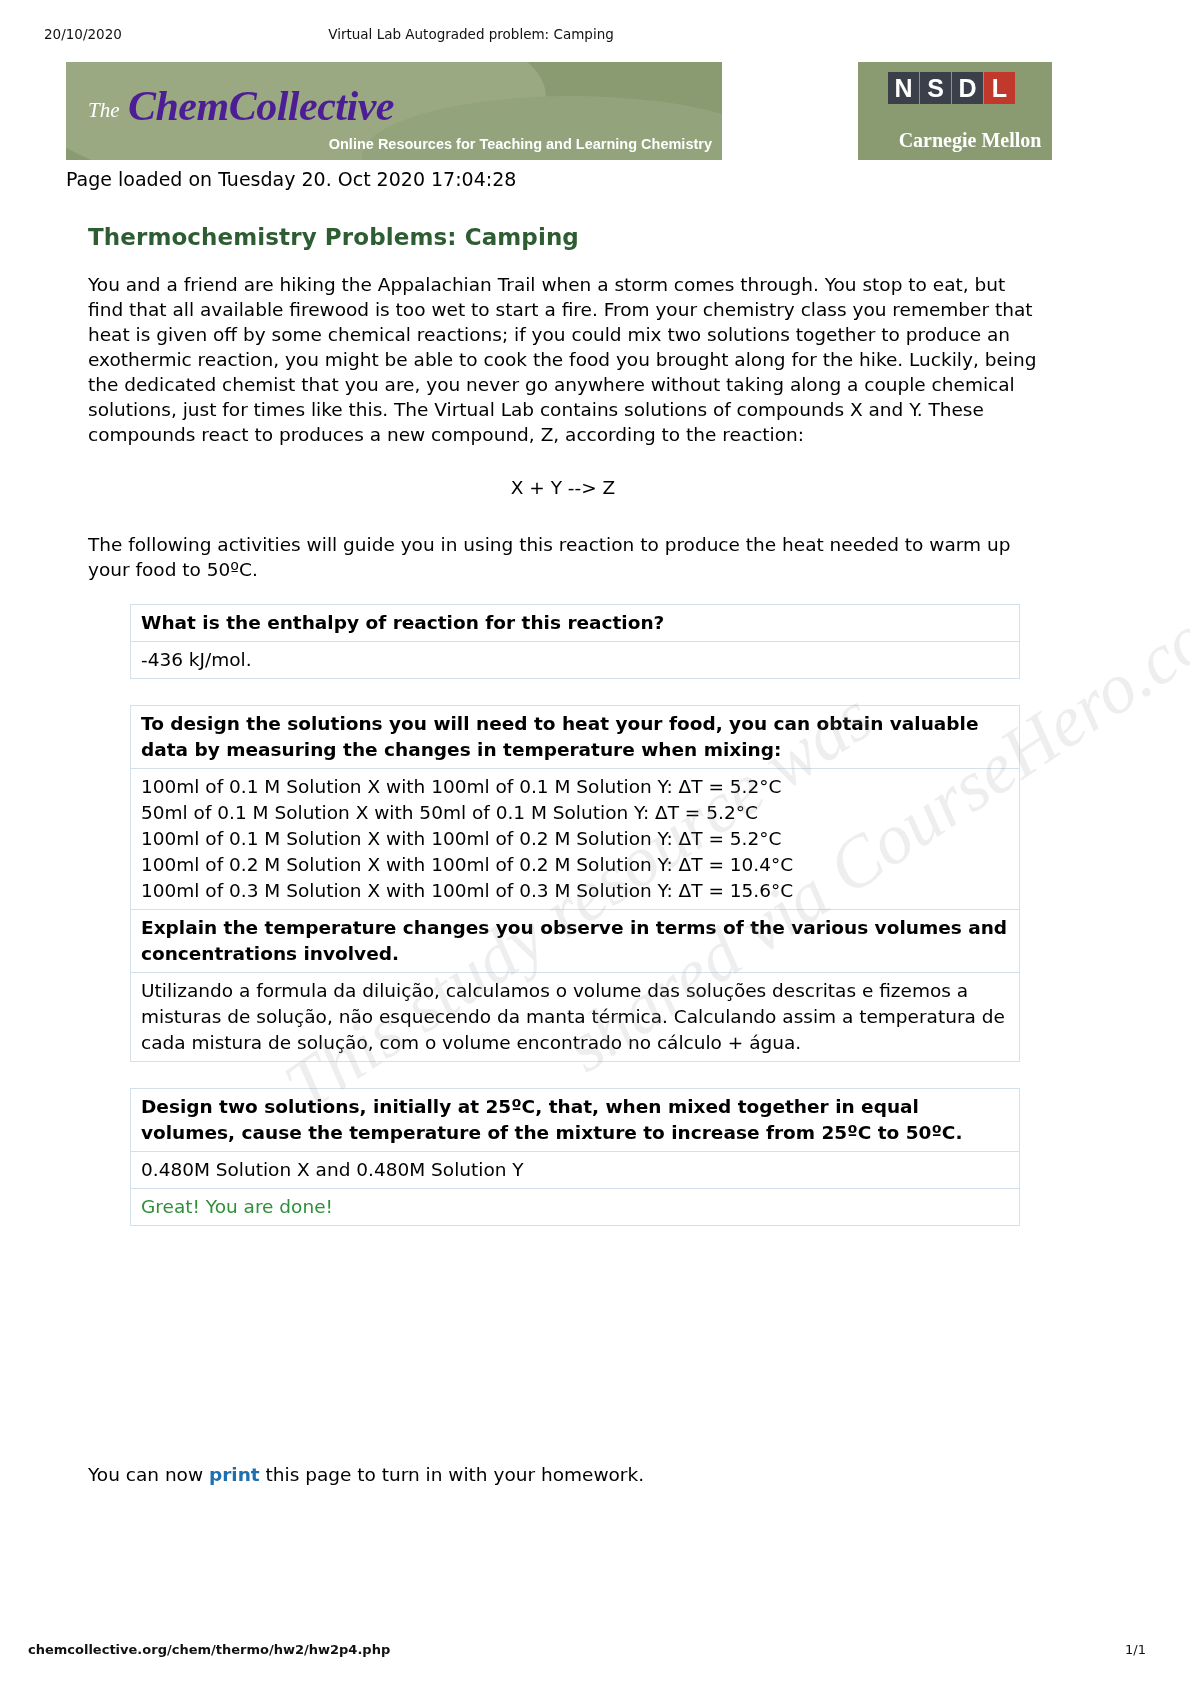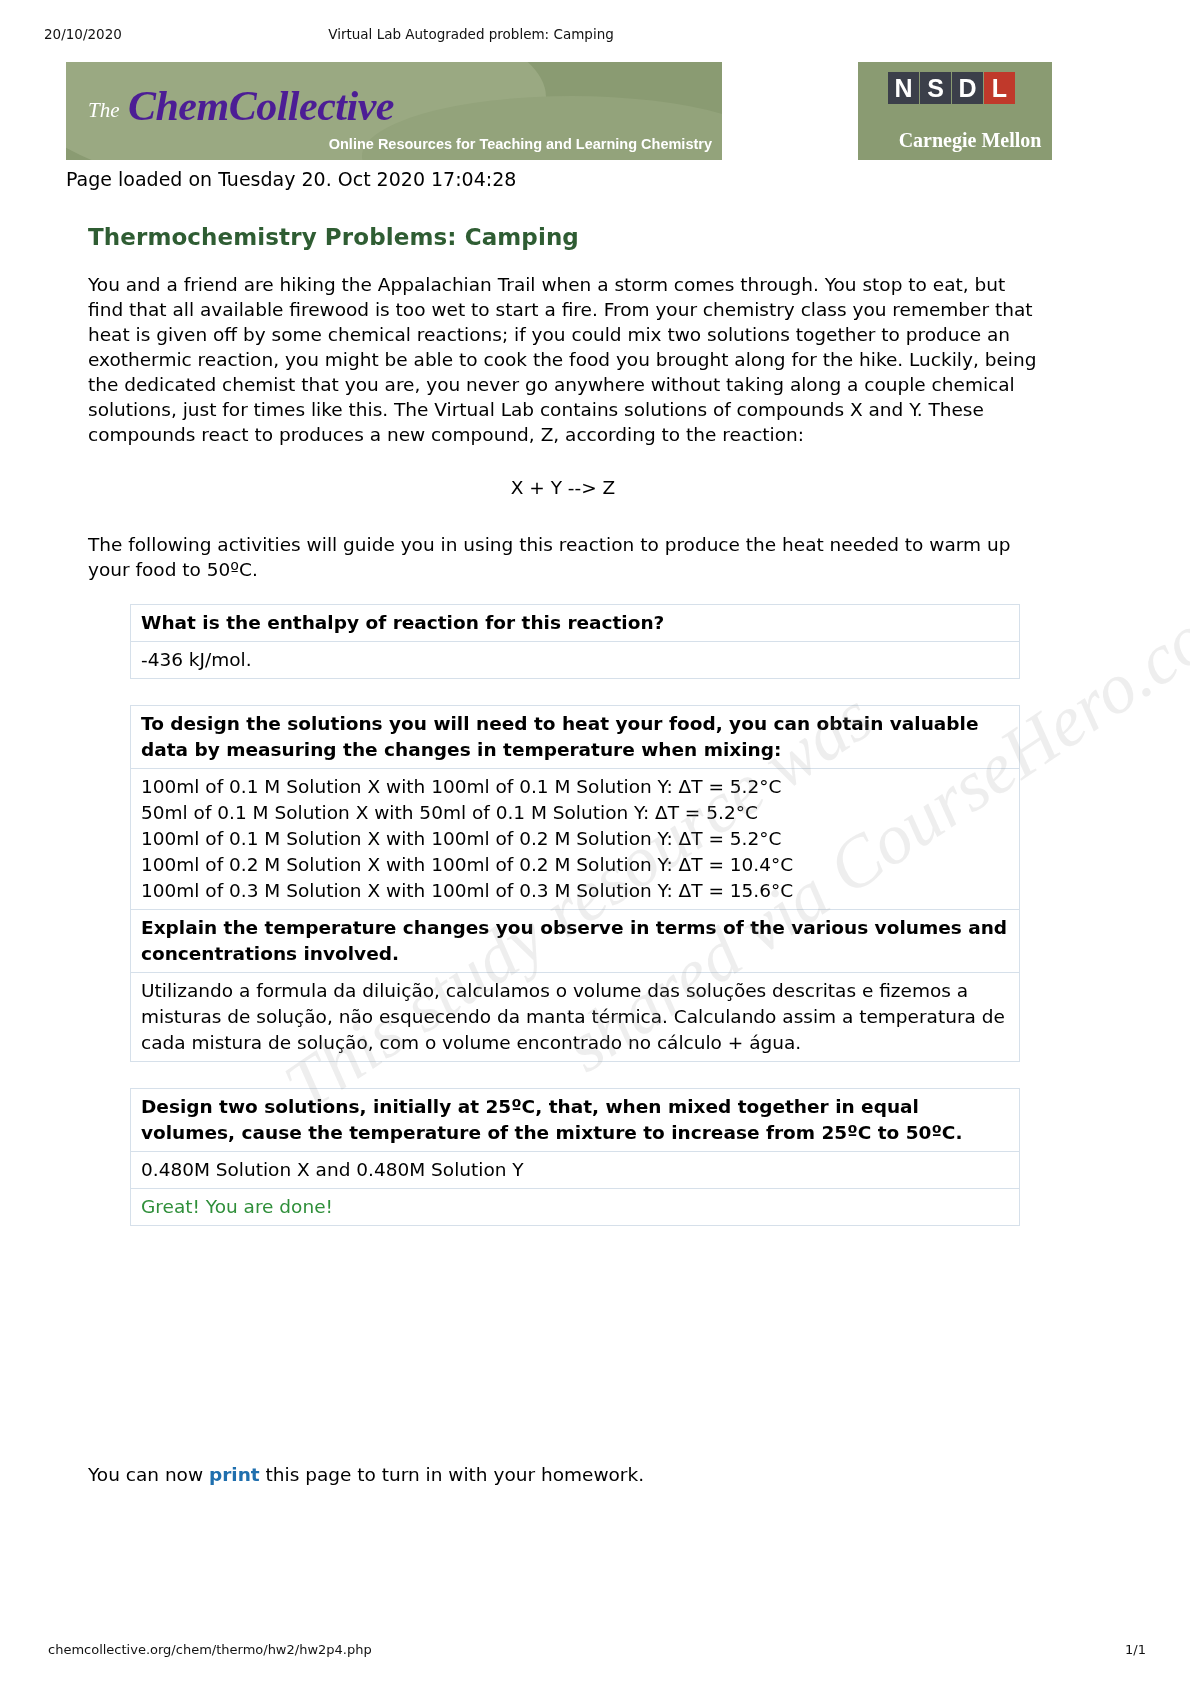--- a/index.html
+++ b/index.html
@@ -29,21 +29,21 @@
   .ph-title { position: absolute; left: 0; top: 0; width: 942px; text-align: center; }
 
   .print-footer {
     position: absolute;
     bottom: 42px;
     left: 0;
     width: 1190px;
     font-size: 13px;
     color: #111;
   }
-  .pf-url { position: absolute; left: 48px; top: 0; }
+  .pf-url { position: absolute; left: 28px; top: 0; font-weight: bold; }
   .pf-page { position: absolute; right: 44px; top: 0; }
 
   
   .banner {
     position: absolute;
     left: 66px;
     top: 62px;
     width: 656px;
     height: 98px;
     background: #8a9b72;

